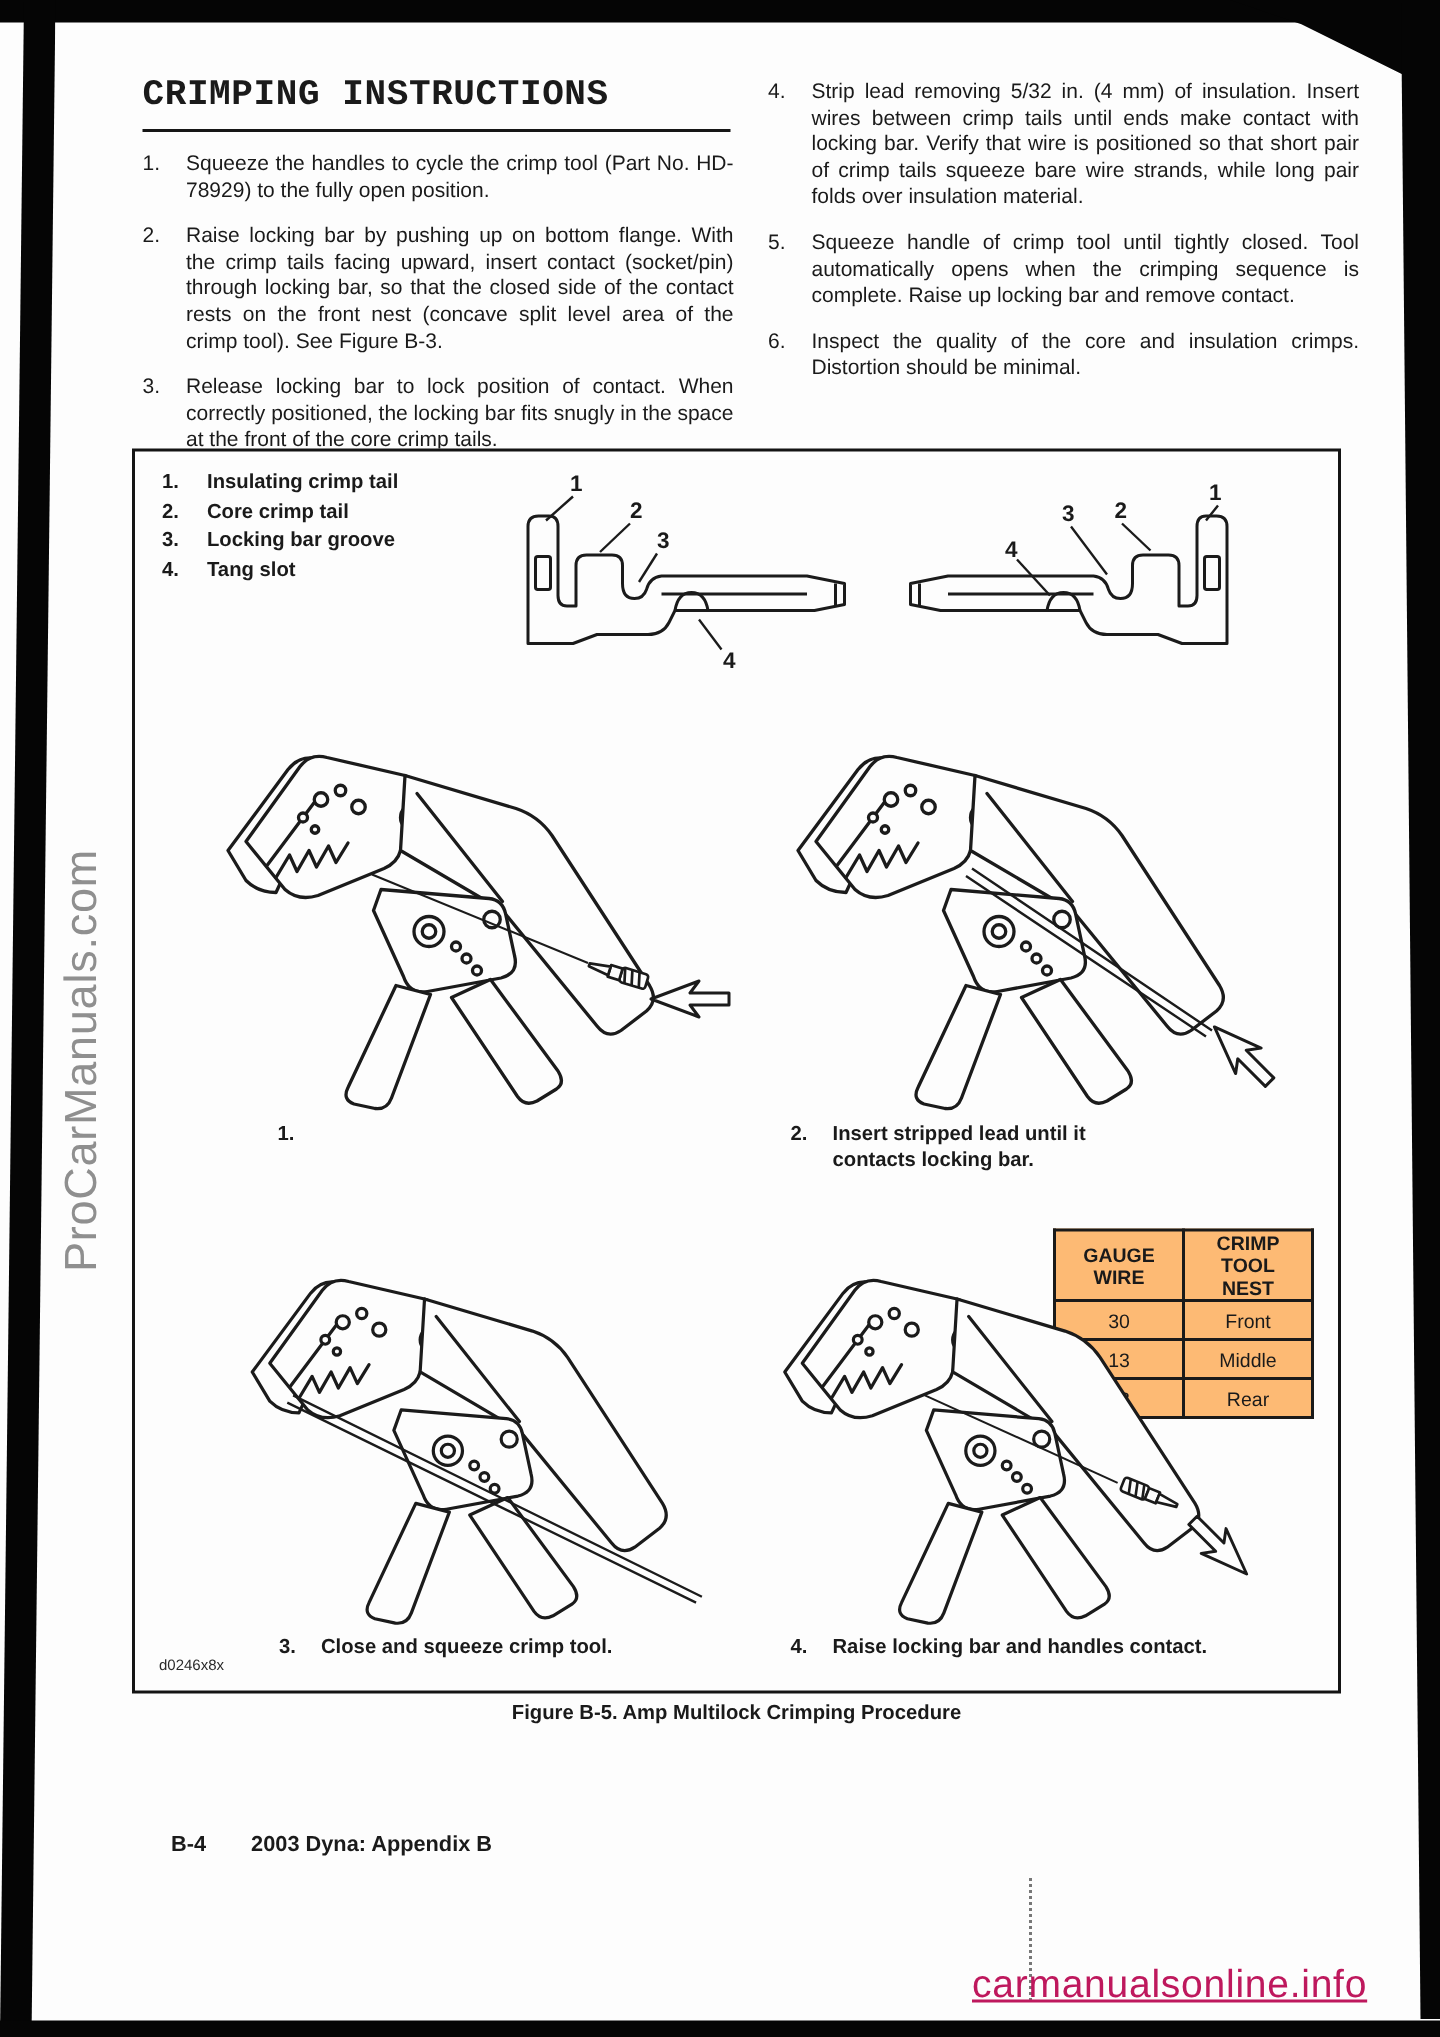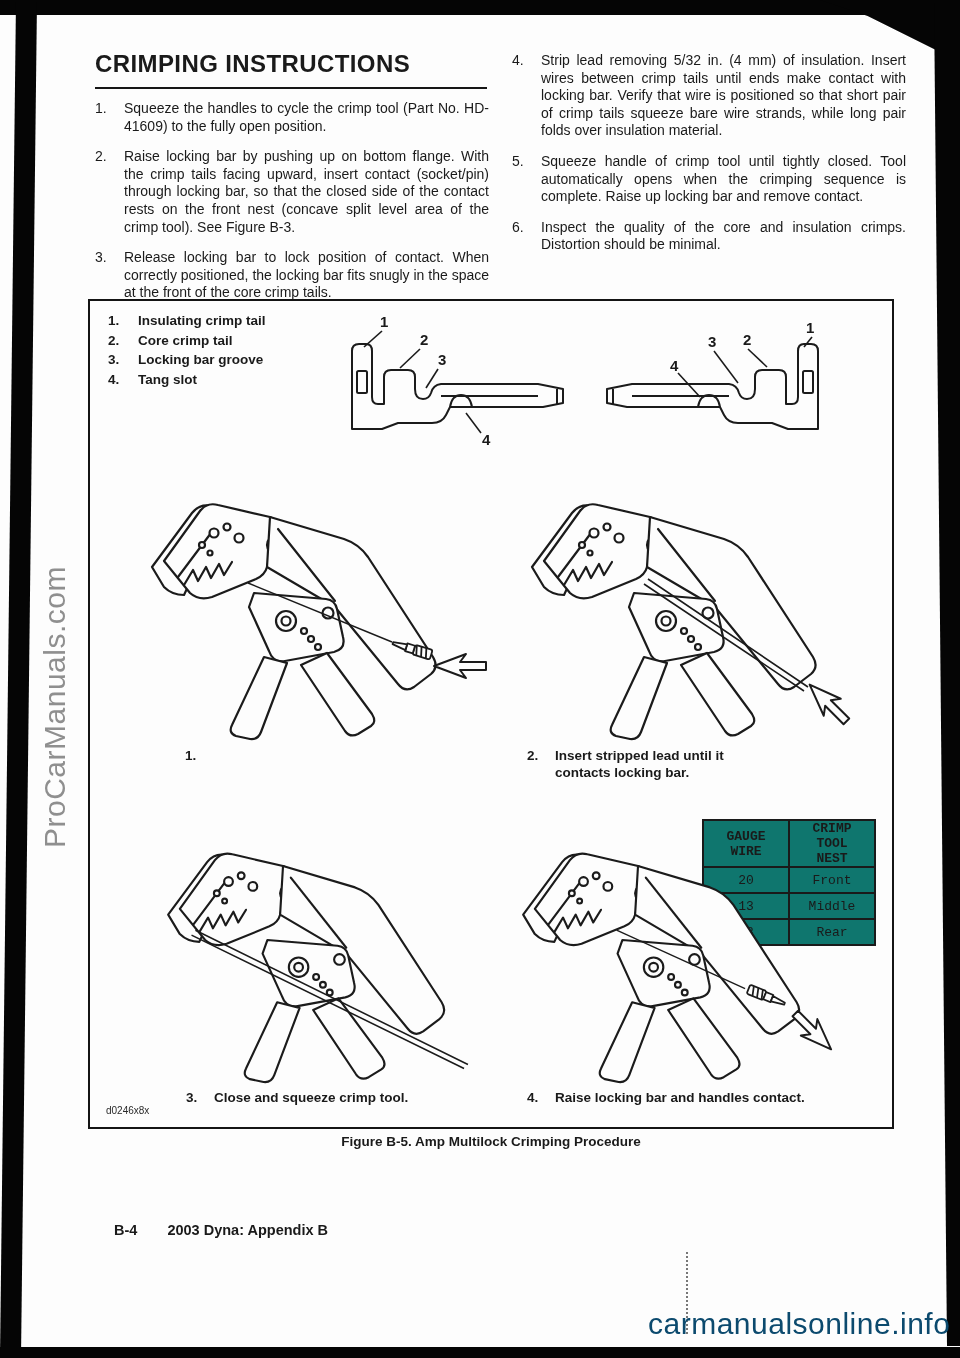--- a/index.html
+++ b/index.html
@@ -23,60 +23,60 @@
   .item .num { width:29px; flex:0 0 29px; }
   .item .txt { flex:1; text-align:justify; }
   
   .figbox { border:2px solid #141414; background:#fdfdfd; }
   .legend-line { display:flex; font-weight:700; font-size:13.5px; line-height:19.5px; }
   .legend-line .num { width:30px; flex:0 0 30px; }
   
   .pcap { display:flex; font-weight:700; font-size:13.5px; line-height:17px; }
   .pcap .num { width:28px; flex:0 0 28px; }
   
-  table.crimp { border-collapse:collapse; background:#0f766e;font-family:Liberation Mono, monospace; }
+  table.crimp { border-collapse:collapse; background:#fdba74; }
   table.crimp th, table.crimp td {
     border:2px solid #1a1a1a; text-align:center; vertical-align:middle;
     font-size:13px; padding:0 6px;
   }
   table.crimp th { font-weight:700; height:46px; line-height:15px; width:86px; }
   table.crimp td { height:26px; }
   .figcap { font-weight:700; font-size:13.5px; text-align:center; width:806px; }
   .footer { font-size:14.5px; font-weight:700;margin-left:24px; }
   .footer .pgnum { margin-right:26px; }
   .wm-left {
     color:#8f8f8f; font-size:30px; letter-spacing:0.5px;
     transform:rotate(-90deg); transform-origin:left top; white-space:nowrap;
   }
-  .wm-bottom { color:#0c4a6e; font-size:30px; letter-spacing:0.5px; white-space:nowrap; }
+  .wm-bottom { color:#be185d; font-size:26px; letter-spacing:0.5px; white-space:nowrap;text-decoration:underline; }
   .drawid { font-size:10px; color:#2a2a2a; }
   svg text { font-family:"Liberation Sans", sans-serif; font-weight:700; font-size:15px; fill:#1a1a1a; }
   .dotted-artifact { border-left:2px dotted #777; width:0; }
 </style>
 </head>
 <body>
 
 <div class="page">
 
   <div class="abs blk" style="left:0;top:0;width:960px;height:15px;"></div>
   <div class="abs blk" style="left:820px;top:0;width:140px;height:62px;clip-path:polygon(0 0,100% 0,100% 100%,34% 26%);"></div>
   <div class="abs blk" style="left:0;top:0;width:40px;height:1358px;clip-path:polygon(16px 0,37px 0,21px 100%,0 100%);"></div>
   <div class="abs blk" style="left:926px;top:0;width:34px;height:1346px;clip-path:polygon(8px 0,34px 0,34px 100%,21px 100%);"></div>
   <div class="abs blk" style="left:0;top:1347px;width:960px;height:11px;"></div>
   <div class="abs dotted-artifact" style="left:686px;top:1252px;height:82px;"></div>
 
   <div class="abs wm-left" style="left:38px;top:848px;">ProCarManuals.com</div>
   <div class="abs wm-bottom" style="left:648px;top:1307px;">carmanualsonline.info</div>
 
-  <h1 class="abs title" style="left:95px;top:50px;">CRIMPING INSTRUCTIONS</h1>
+  <h1 class="abs title" style="left:95px;top:50px;font-family:Liberation Mono, monospace;">CRIMPING INSTRUCTIONS</h1>
 
   <div class="abs ilist" style="left:95px;top:100px;">
     <div class="item">
       <span class="num">1.</span>
-      <span class="txt">Squeeze the handles to cycle the crimp tool (Part No. HD-41609) to the fully open position.</span>
+      <span class="txt">Squeeze the handles to cycle the crimp tool (Part No. HD-78929) to the fully open position.</span>
     </div>
     <div class="item">
       <span class="num">2.</span>
       <span class="txt">Raise locking bar by pushing up on bottom flange. With the crimp tails facing upward, insert contact (socket/pin) through locking bar, so that the closed side of the contact rests on the front nest (concave split level area of the crimp tool). See Figure B-3.</span>
     </div>
     <div class="item">
       <span class="num">3.</span>
       <span class="txt">Release locking bar to lock position of contact. When correctly positioned, the locking bar fits snugly in the space at the front of the core crimp tails.</span>
     </div>
   </div>
@@ -219,21 +219,21 @@
             <div>WIRE</div>
           </th>
           <th>
             <div>CRIMP TOOL</div>
             <div>NEST</div>
           </th>
         </tr>
       </thead>
       <tbody>
         <tr>
-          <td>20</td>
+          <td>30</td>
           <td>Front</td>
         </tr>
         <tr>
           <td>13</td>
           <td>Middle</td>
         </tr>
         <tr>
           <td>18</td>
           <td>Rear</td>
         </tr>

